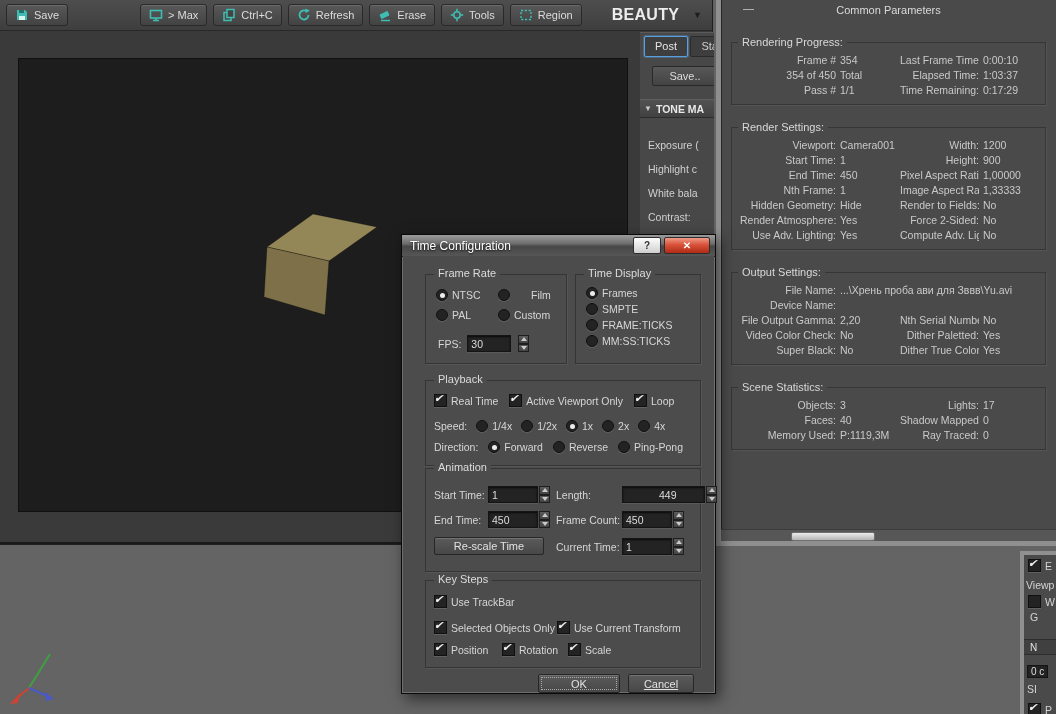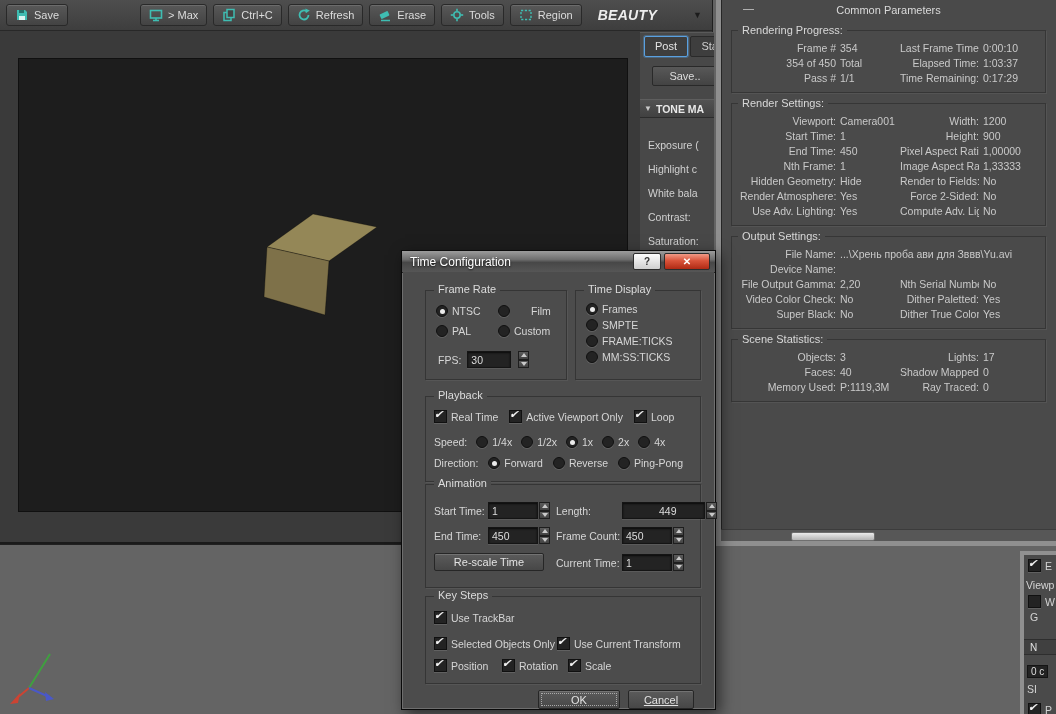--- a/index.html
+++ b/index.html
@@ -8,21 +8,21 @@
   
   #rfw{position:absolute;left:0;top:0;width:712px;height:542px;background:#3a3a3a;
        border-bottom:2px solid #1a1a1a;box-shadow:0 0 0 1px #202020;z-index:1;}
   .toolbar{height:30px;background:linear-gradient(#4e4e4e,#3e3e3e);border-bottom:1px solid #282828;
        display:flex;align-items:center;gap:6px;padding:0 6px;}
   .tbtn{height:22px;display:inline-flex;align-items:center;gap:5px;padding:0 8px;
        background:linear-gradient(#585858,#434343);border:1px solid #292929;border-radius:3px;
        color:#dcdcdc;font-size:11px;font-family:inherit;box-shadow:inset 0 1px 0 rgba(255,255,255,.12);cursor:default;}
   .ticon{width:14px;height:14px;display:inline-flex;align-items:center;justify-content:center;flex:none;}
   .tb-gap{width:60px;}
-  .beauty{font-style:italic;font-weight:bold;font-size:14px;color:#ededed;margin-left:10px;letter-spacing:.3px;}
+  .beauty{font-weight:bold;font-size:16px;color:#ededed;margin-left:24px;letter-spacing:.3px;}
   .tb-flex{flex:1;}
   .chev{color:#1c1c1c;font-size:9px;margin-right:4px;}
   .canvas{position:absolute;left:18px;top:58px;width:608px;height:452px;background:#1d1d1d;border:1px solid #101010;}
   .cube{position:absolute;left:244px;top:152px;}
   
   #tripod{position:absolute;left:6px;top:648px;z-index:2;}
   
   #exposure{position:absolute;left:640px;top:32px;width:74px;height:510px;background:#484848;
        overflow:hidden;z-index:3;border-top:1px solid #5a5a5a;}
   .tab{position:absolute;height:19px;line-height:19px;text-align:center;font-size:11px;color:#e4e4e4;
@@ -38,42 +38,42 @@
   .explabels{position:absolute;top:106px;left:8px;right:0;}
   .explabel{height:24px;font-size:10.5px;color:#d0d0d0;white-space:nowrap;}
   
   #progress{position:absolute;left:716px;top:0;width:340px;height:546px;background:#4a4a4a;
        border-left:5px solid #8f8f8f;border-bottom:5px solid #8f8f8f;box-sizing:border-box;
        box-shadow:inset 1px -1px 0 #262626;overflow:hidden;z-index:4;}
   .cp-header{position:relative;height:20px;display:flex;align-items:center;justify-content:center;
        color:#dadada;font-size:11px;}
   .cp-dash{position:absolute;left:22px;top:2px;color:#cfcfcf;}
   .sec{position:relative;border:1px solid #363636;box-shadow:1px 1px 0 rgba(255,255,255,.06);
-       margin:10px 10px 0 10px;padding:10px 8px 6px 8px;}
+       margin:22px 10px 0 10px;padding:10px 8px 6px 8px;}
   .sec-title{position:absolute;top:-7px;left:6px;background:#4a4a4a;padding:0 4px;font-size:11px;
        color:#d8d8d8;white-space:nowrap;}
   .pairrow{display:grid;grid-template-columns:96px 56px 1fr 54px;column-gap:4px;line-height:15px;
        font-size:10.5px;color:#c9c9c9;white-space:nowrap;overflow:hidden;}
   .pairrow .ll,.pairrow .rl{text-align:right;overflow:hidden;}
   .pairrow .lv,.pairrow .rv{text-align:left;overflow:hidden;}
   .filerow{display:grid;grid-template-columns:96px 1fr;column-gap:4px;line-height:15px;font-size:10.5px;
        color:#c9c9c9;white-space:nowrap;overflow:hidden;}
   .filerow .ll{text-align:right;}
   .hscroll{position:absolute;left:0;right:0;bottom:0;height:11px;background:#575757;border-top:1px solid #3c3c3c;}
   .hthumb{position:absolute;left:70px;top:2px;width:82px;height:7px;border-radius:2px;
        background:linear-gradient(#ececec,#b5b5b5);border:1px solid #6f6f6f;}
   
   #brp{position:absolute;left:1020px;top:551px;width:36px;height:163px;background:#4a4a4a;
        border-left:4px solid #909090;border-top:4px solid #909090;box-sizing:border-box;overflow:hidden;z-index:4;}
   .frag{position:absolute;white-space:nowrap;font-size:10.5px;color:#d4d4d4;display:flex;align-items:center;gap:4px;}
   .brline{position:absolute;left:0;right:0;height:14px;background:#404040;border-top:1px solid #2e2e2e;
        border-bottom:1px solid #2e2e2e;font-size:10px;color:#e2e2e2;padding-left:6px;display:flex;align-items:center;}
   .mini{background:#232323;border:1px solid #141414;padding:0 3px;font-size:10px;color:#ddd;}
   
-  #timecfg{position:absolute;left:401px;top:250px;width:315px;height:460px;background:#4c4c4c;
+  #timecfg{position:absolute;left:401px;top:234px;width:315px;height:460px;background:#4c4c4c;
        border:1px solid #0a0a0a;box-shadow:inset 0 0 0 1px #6e6e6e,4px 5px 14px rgba(0,0,0,.55);z-index:50;box-sizing:border-box;}
   .tbar{height:21px;background:linear-gradient(#9c9c9c,#6f6f6f 40%,#474747 55%,#565656);
        display:flex;align-items:center;padding:0 5px;border-bottom:1px solid #222;}
   .tbar .ttl{color:#fff;font-size:12px;text-shadow:0 1px 2px rgba(0,0,0,.8);flex:1;padding-left:3px;}
   .winbtn{height:15px;border-radius:2px;border:1px solid #2d2d2d;display:inline-flex;align-items:center;
        justify-content:center;font-size:10px;cursor:default;}
   .helpbtn{width:26px;background:linear-gradient(#fdfdfd,#cfcfcf);color:#333;font-weight:bold;}
   .closebtn{width:44px;background:linear-gradient(#f09a86,#d9533a 45%,#b02a14);color:#fff;font-weight:bold;margin-left:3px;}
   .client{position:absolute;left:1px;top:21px;right:1px;bottom:1px;background:#4c4c4c;}
   .grp{position:absolute;border:1px solid #353535;box-shadow:1px 1px 0 rgba(255,255,255,.06);}

